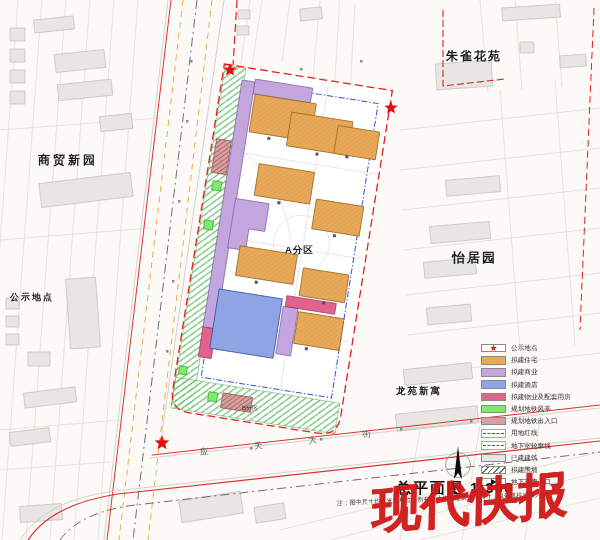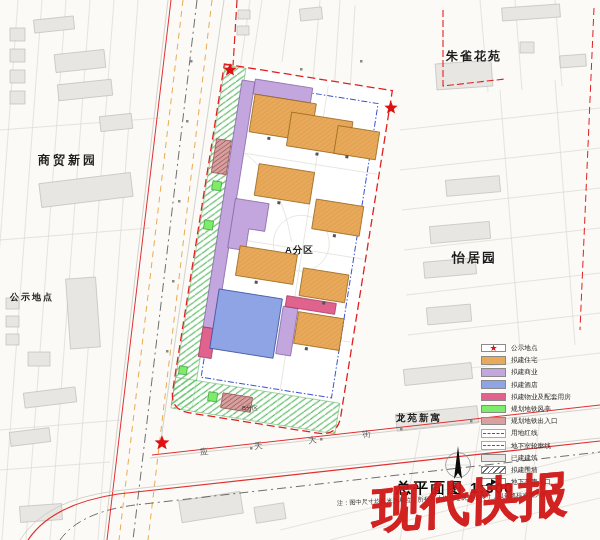--- a/index.html
+++ b/index.html
@@ -6,21 +6,21 @@
   .stage{position:relative;width:600px;height:540px;overflow:hidden;background:#fbfaf7;
          font-family:"Liberation Sans",sans-serif;}
   svg.map{position:absolute;left:0;top:0;}
 
   
   .maplabel{position:absolute;color:#1b1b1b;font-weight:bold;white-space:nowrap;z-index:3;}
   .lbl-nw   {left:38px;  top:152px; font-size:12px; letter-spacing:3px;}
   .lbl-w    {left:10px;  top:291px; font-size:9px;    letter-spacing:2px;}
   .lbl-ne   {left:446px; top:48px;  font-size:12px;    letter-spacing:2px;}
   .lbl-e    {left:452px; top:249px; font-size:13px;  letter-spacing:2px;}
-  .lbl-se   {left:396px; top:385px; font-size:9.5px;  letter-spacing:2px;margin-top:27px;}
+  .lbl-se   {left:396px; top:385px; font-size:9.5px;  letter-spacing:2px;}
   .lbl-zone {left:256px; top:244px; font-size:9.5px;  letter-spacing:1px;margin-left:29px;}
   .lbl-zoneb{left:242px; top:404px; font-size:6px;    letter-spacing:0;   font-weight:normal;color:#333;}
   .lbl-road {left:200px; top:447px; font-size:8.5px;  letter-spacing:46px; font-weight:normal;
              color:#3c3c3c; opacity:.85; transform:rotate(-6.2deg); transform-origin:left center;}
 
   
   .legend{position:absolute;left:481px;top:342px;width:118px;z-index:3;}
   .lrow{display:flex;align-items:center;height:12.2px;}
   .sw{width:25px;height:8.5px;border:0.5px solid #8a8a8a;margin-right:5px;flex:0 0 auto;
       box-sizing:border-box;display:flex;align-items:center;justify-content:center;background:#fff;}

